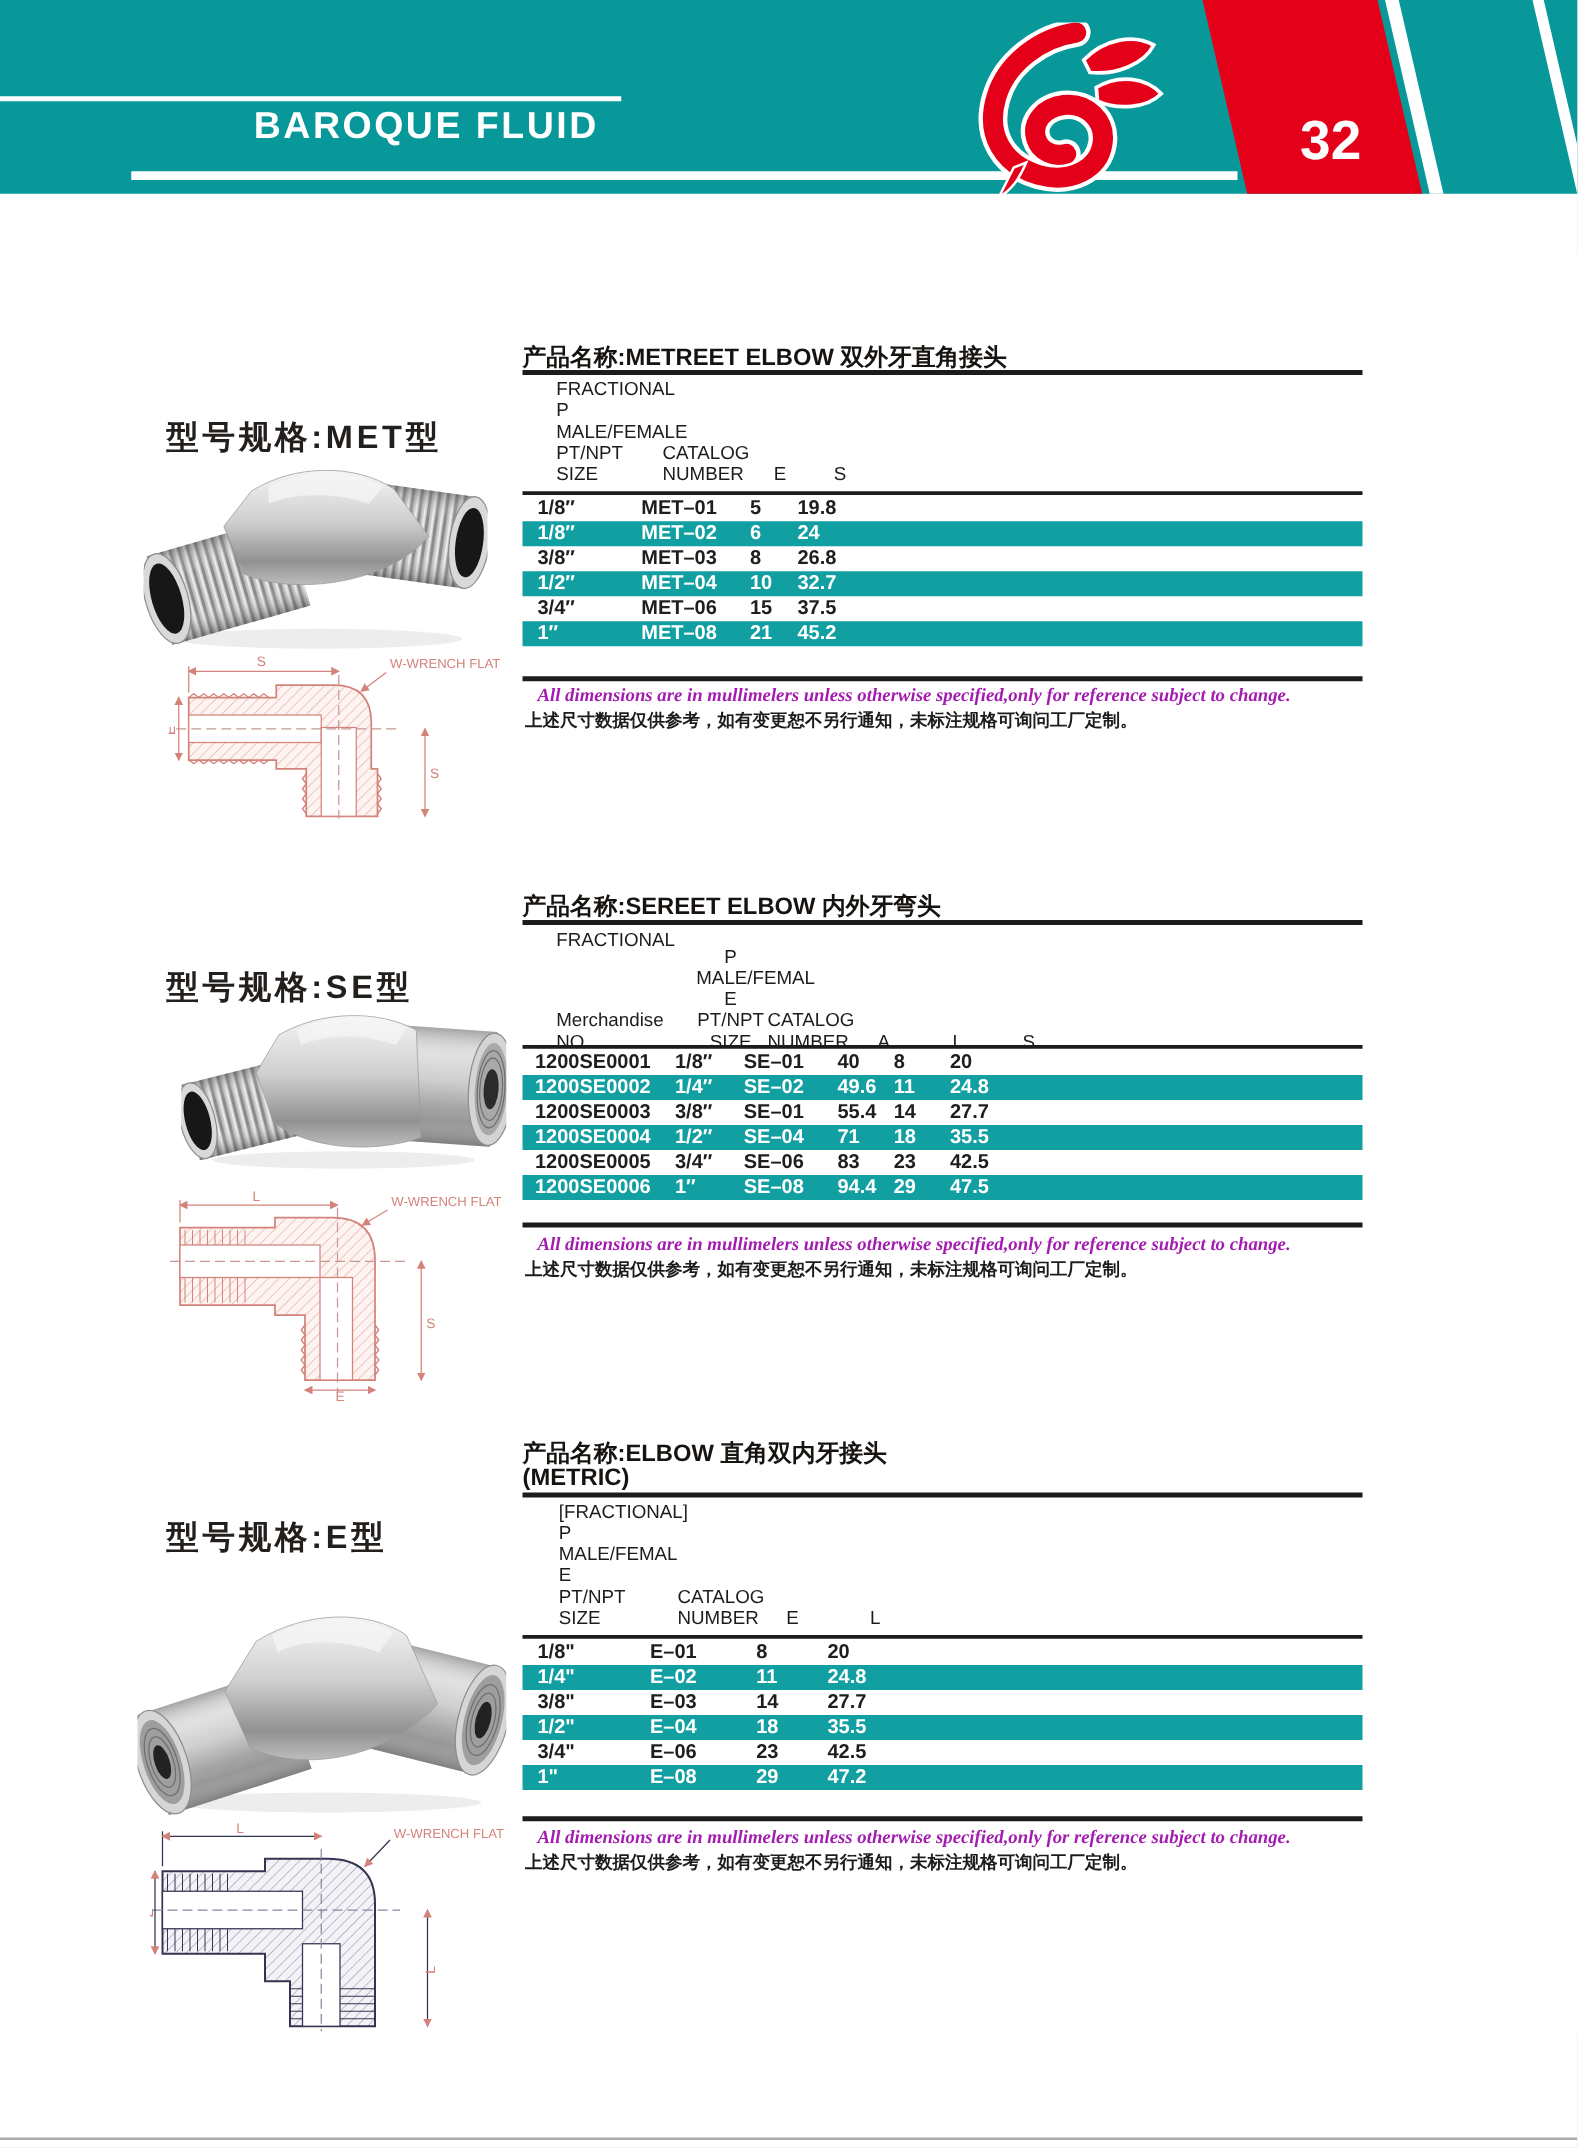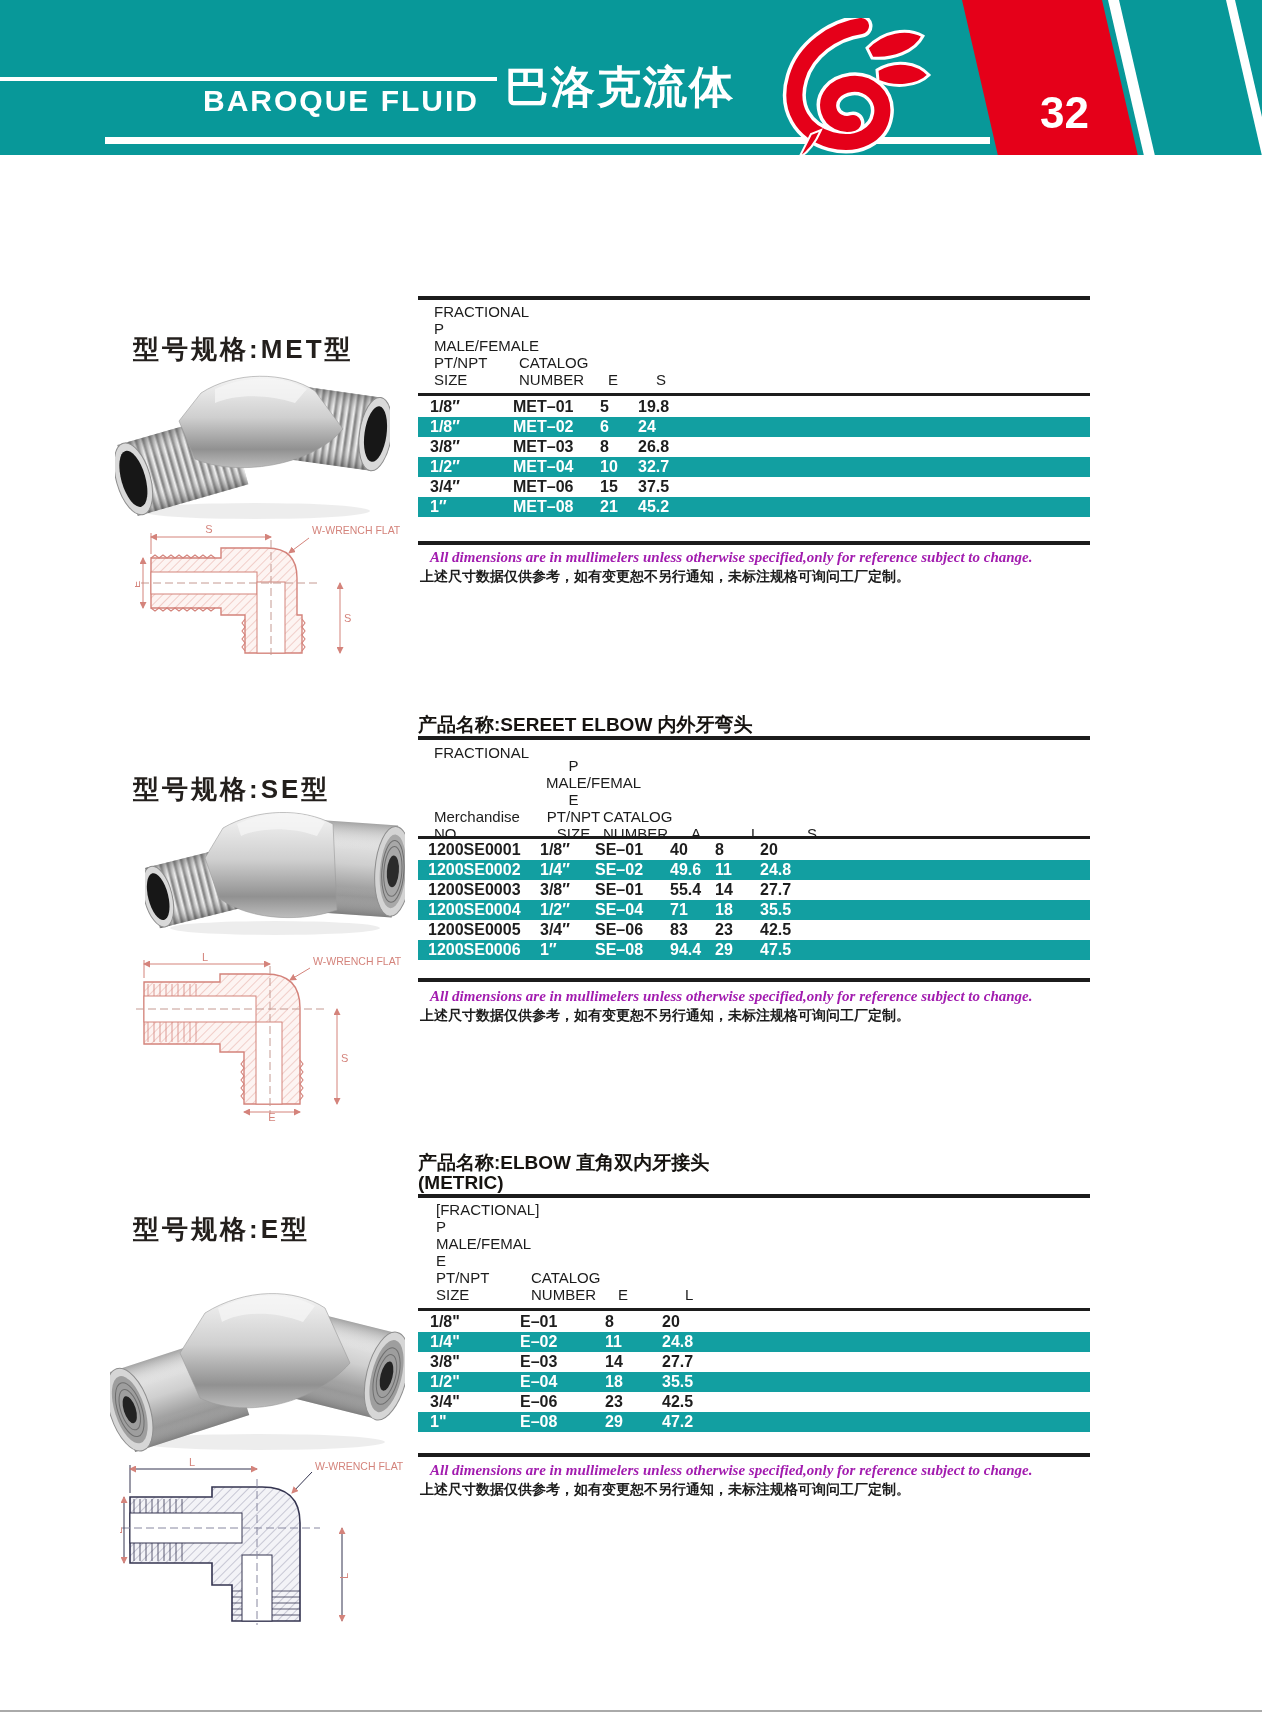--- a/index.html
+++ b/index.html
@@ -17,21 +17,21 @@
           transform:skewX(-13deg);}
   .wstripe{position:absolute;top:0;height:155px;background:#fff;transform:skewX(13deg);transform-origin:0 0;}
   .ws1{left:1108px;width:11px;} .ws2{left:1226px;width:9px;}
   .logo{position:absolute;left:765px;top:18px;}
   
   .model-label{position:absolute;left:133px;font-size:26px;font-weight:bold;color:#231f1c;letter-spacing:3px;white-space:nowrap;}
   .photo,.drawing{position:absolute;}
   
   .sec-title{position:absolute;left:418px;font-size:19px;font-weight:bold;color:#161310;white-space:nowrap;}
   .rule{position:absolute;left:418px;width:672px;background:#1c1c1c;}
-  .thead{position:absolute;left:424px;width:672px;font-size:15px;line-height:17px;color:#1c1c1c;}
+  .thead{position:absolute;left:435px;width:672px;font-size:15px;line-height:17px;color:#1c1c1c;}
   .thead .hrow{display:flex;align-items:flex-end;}
   .stack{white-space:pre-line;}
   .tbody{position:absolute;left:418px;width:672px;font-weight:bold;}
   .trow{height:20px;display:flex;align-items:center;font-size:16px;color:#1e1e1e;}
   .trow.hl{background:#129fa1;color:#fff;}
   .tc{flex:0 0 auto;white-space:nowrap;}
   
   .t1 .trow{padding-left:12px;}
   .t1 .tc0{width:83px}.t1 .tc1{width:87px}.t1 .tc2{width:38px}.t1 .tc3{flex:1}
   .t1h{padding-left:10px;}
@@ -55,21 +55,20 @@
   svg text{font-family:"Liberation Sans",sans-serif;}
 </style>
 </head>
 <body>
 
 <div id="page">
 
   <div class="header">
     <div class="hline-thin"></div>
     <div class="brand-en">BAROQUE FLUID</div>
-    <div class="brand-cn">巴洛克流体</div>
     <div class="hline-thick"></div>
     <svg class="logo" width="170" height="140" viewBox="0 0 170 140">
       <path d="M96,8 C68,12 40,32 32,60 C23,90 38,114 66,122 C92,129 114,117 117,97 C120,78 104,64 86,66 C70,68 60,80 64,93 C67,103 78,108 88,105" fill="none" stroke="#ffffff" stroke-width="23" stroke-linecap="round"></path>
       <path d="M96,8 C68,12 40,32 32,60 C23,90 38,114 66,122 C92,129 114,117 117,97 C120,78 104,64 86,66 C70,68 60,80 64,93 C67,103 78,108 88,105" fill="none" stroke="#e50019" stroke-width="16" stroke-linecap="round"></path>
       <path d="M102,30 C118,13 142,9 158,18 C150,34 127,42 107,40 Z" fill="#e50019" stroke="#fff" stroke-width="3"></path>
       <path d="M112,52 C130,41 152,44 164,57 C152,69 129,70 113,63 Z" fill="#e50019" stroke="#fff" stroke-width="3"></path>
       <path d="M56,112 C50,126 44,134 34,140 L46,116 Z" fill="#e50019" stroke="#fff" stroke-width="2"></path>
     </svg>
     <div class="red-band">
       <span class="pageno">32</span>
@@ -140,20 +139,21 @@
     <line x1="16" y1="17" x2="136" y2="17" stroke="#d4837b" stroke-width="1" marker-start="url(#ar1)" marker-end="url(#ar1)"></line>
     <text x="74" y="13" font-size="11" fill="#d4837b" text-anchor="middle">S</text>
     <line x1="8" y1="38" x2="8" y2="88" stroke="#d4837b" stroke-width="1" marker-start="url(#ar1)" marker-end="url(#ar1)"></line>
     <text transform="translate(5,68) rotate(-90)" font-size="11" fill="#d4837b">E</text>
     <line x1="205" y1="63" x2="205" y2="133" stroke="#d4837b" stroke-width="1" marker-start="url(#ar1)" marker-end="url(#ar1)"></line>
     <text x="209" y="102" font-size="11" fill="#d4837b">S</text>
     <line x1="174" y1="18" x2="154" y2="33" stroke="#d4837b" stroke-width="1" marker-end="url(#ar1)"></line>
     <text x="177" y="14" font-size="10.5" fill="#d4837b">W-WRENCH FLAT</text>
   </svg>
 
+  <div class="sec-title" style="top:273px">产品名称:METREET ELBOW 双外牙直角接头</div>
   <div class="rule" style="top:296px;height:4px"></div>
 
   <div class="thead" style="top:303px">
     <div class="hrow t1h">
       <div class="stack c0">FRACTIONAL
 P
 MALE/FEMALE
 PT/NPT
 SIZE</div>
       <div class="stack c1">CATALOG

